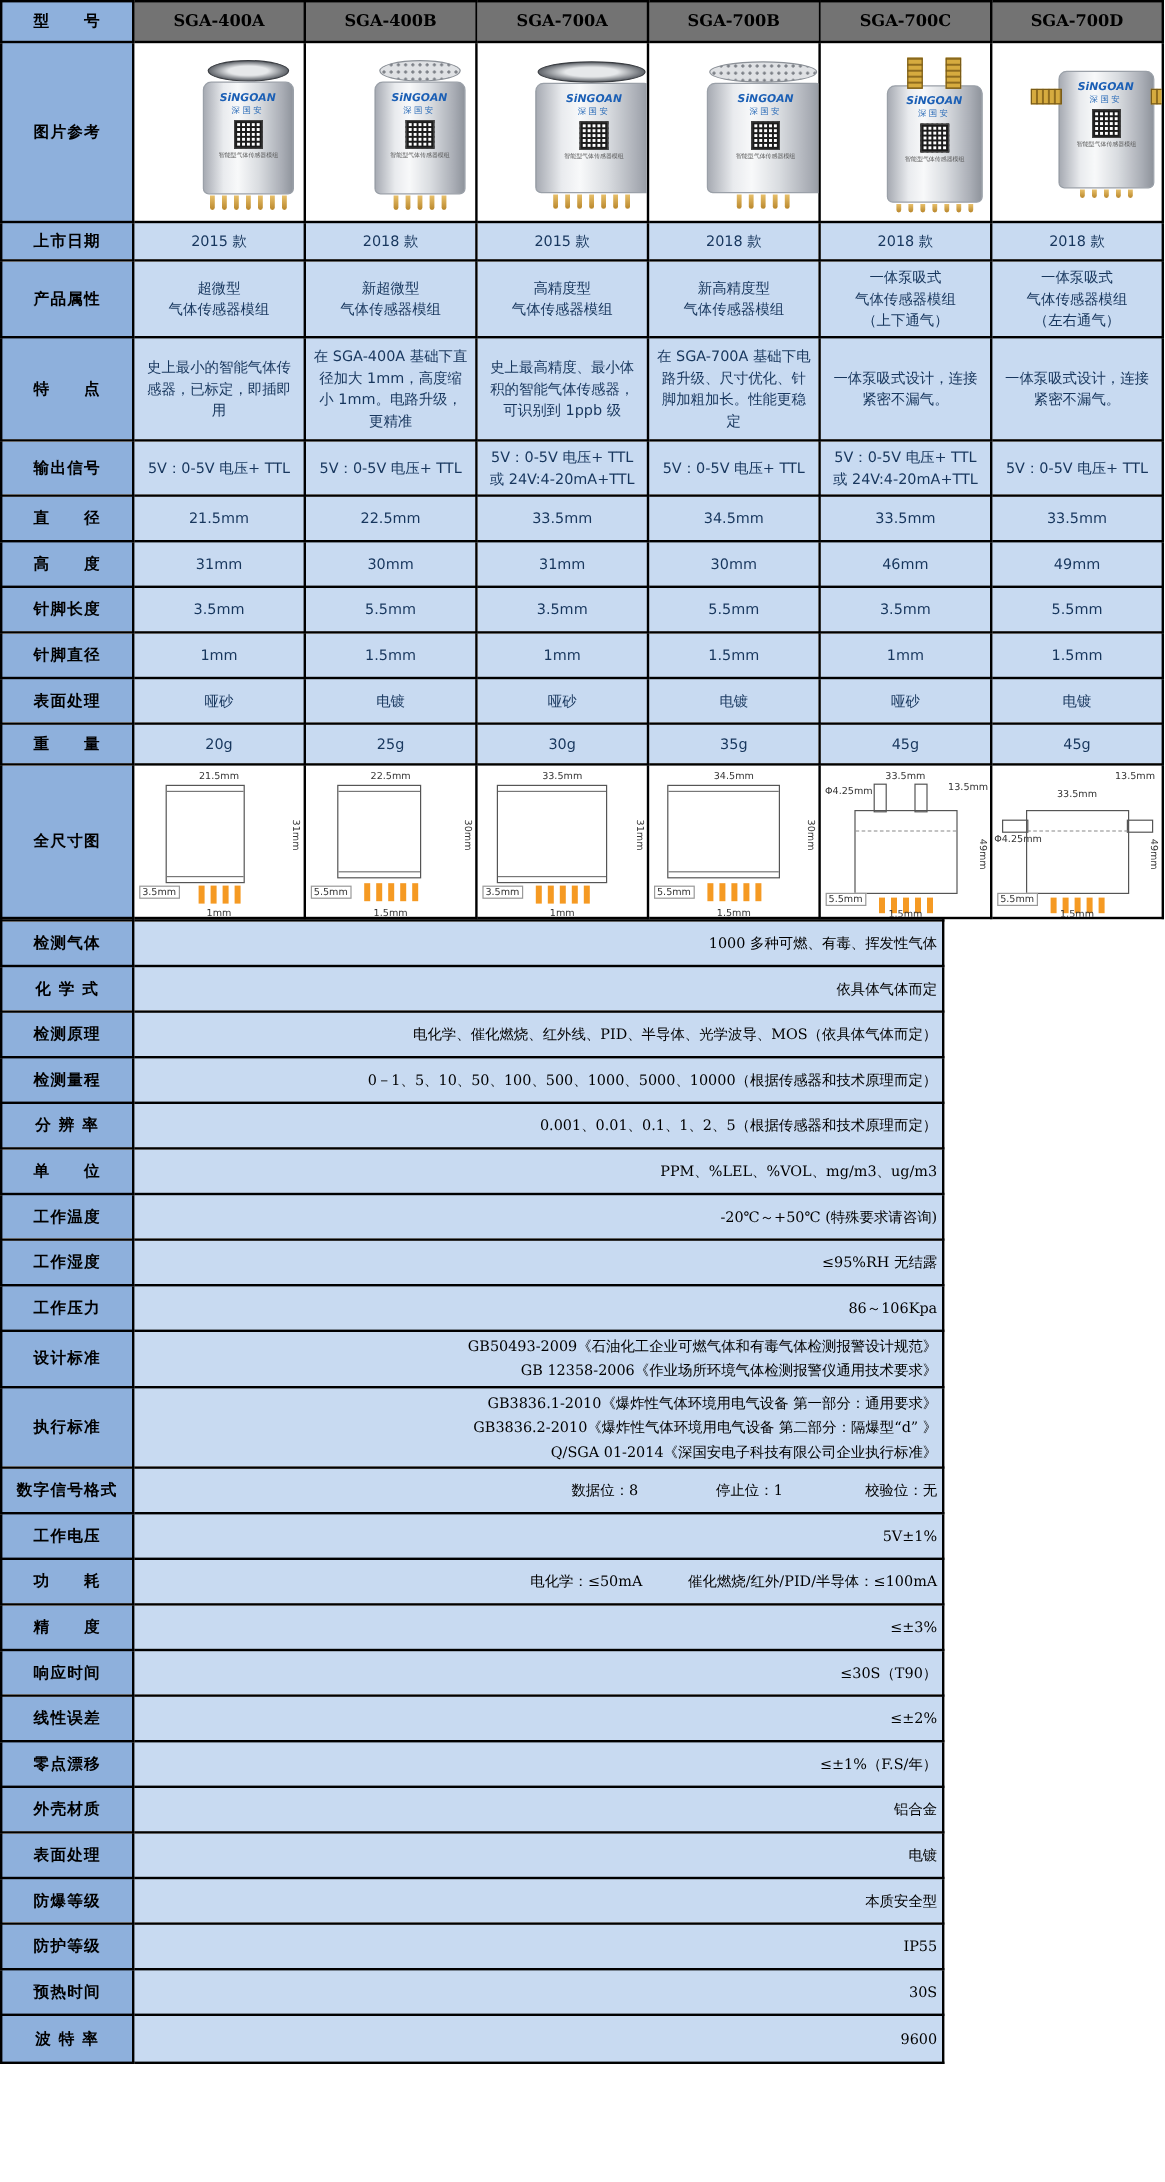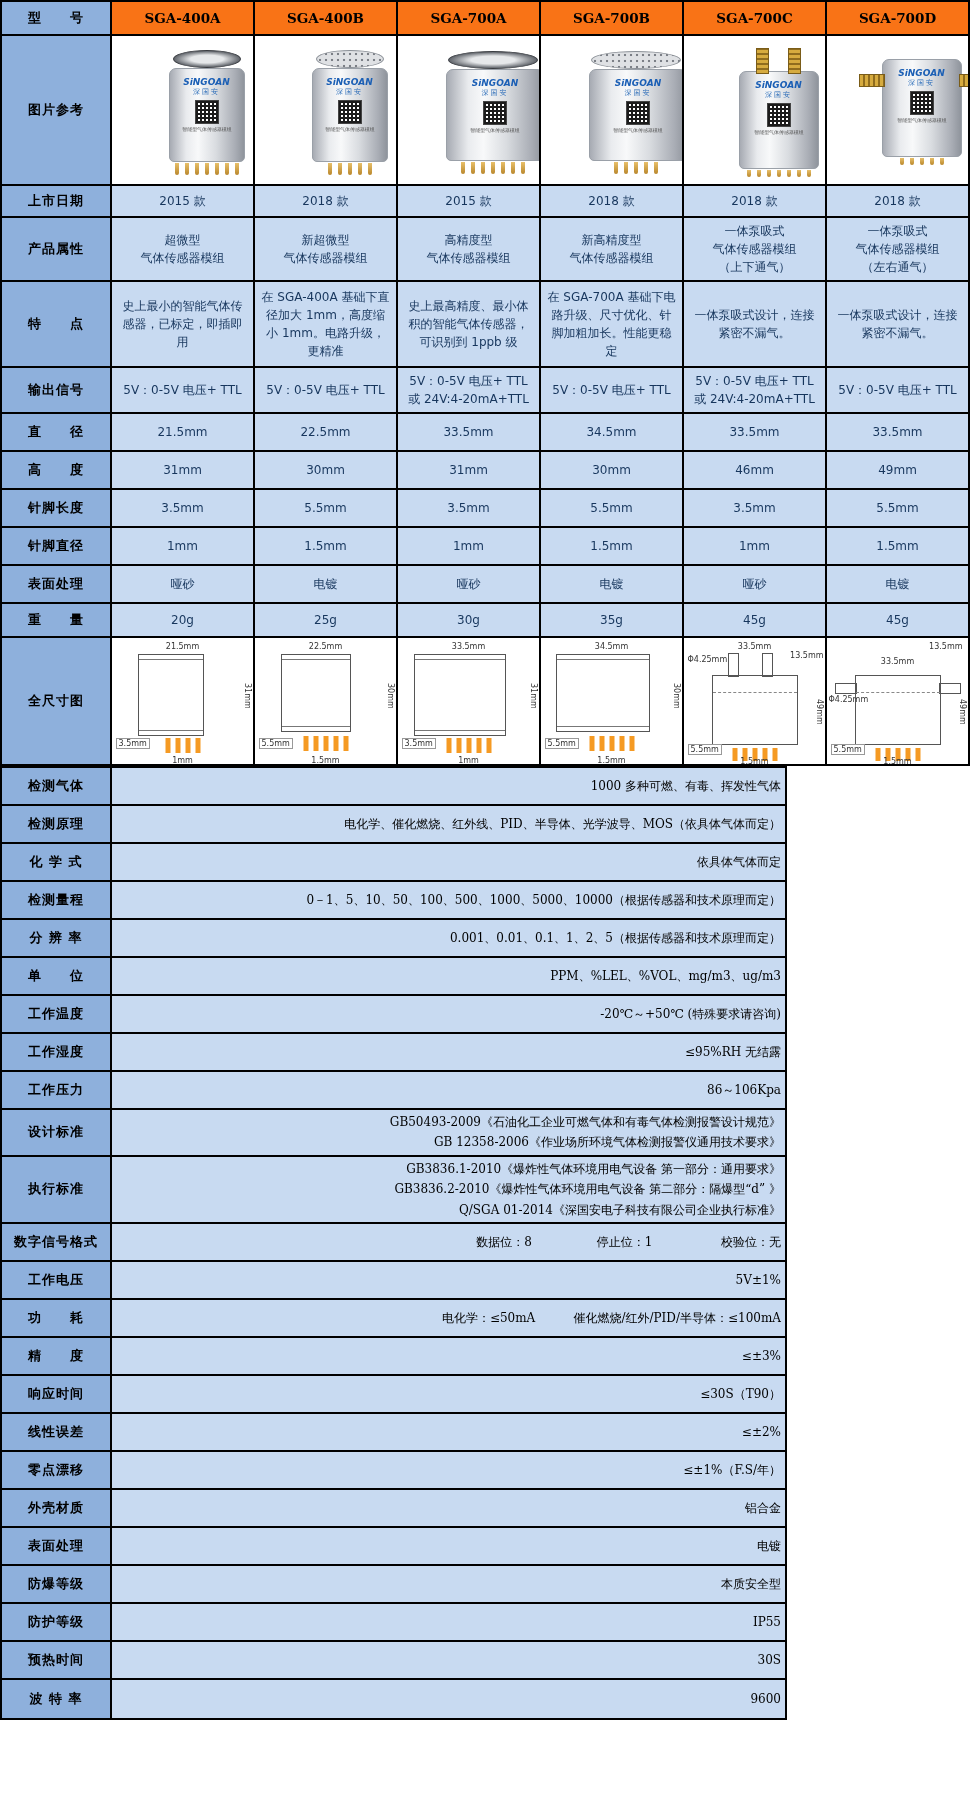--- a/index.html
+++ b/index.html
@@ -3,21 +3,21 @@
 <meta charset="utf-8">
 <style>
   html,body{margin:0;padding:0;background:#fff;}
   body{width:971px;font-family:"DejaVu Sans","Liberation Sans",sans-serif;color:#000;}
   table{border-collapse:collapse;table-layout:fixed;width:787px;}
   th,td{border:2px solid #000;overflow:hidden;vertical-align:middle;}
   col.c-label{width:110px;}
   col.c-data{width:143px;}
   .lab{background:#8EB0DC;font-weight:bold;font-size:13px;text-align:center;letter-spacing:1px;padding:2px;}
   .val{background:#C8DAF1;font-size:12px;color:#17365D;text-align:center;padding:2px 6px;white-space:pre-line;line-height:1.5;}
-  .model-th{background:#f97316;font-family:"DejaVu Serif","Liberation Serif",serif;font-weight:bold;font-size:13.5px;text-align:center;color:#000;}
+  .model-th{background:#737373;font-family:"DejaVu Serif","Liberation Serif",serif;font-weight:bold;font-size:13.5px;text-align:center;color:#000;}
   .white-cell{background:#fff;padding:0;text-align:center;}
   tr.r-models{height:34px;} tr.r-images{height:150px;} tr.r-date{height:32px;}
   tr.r-attr{height:64px;} tr.r-feat{height:86px;} tr.r-signal{height:46px;}
   tr.r-simple{height:38px;} tr.r-weight{height:34px;} tr.r-diagram{height:128px;}
   
   table.spec th{width:110px;}
   table.spec td{background:#C8DAF1;text-align:right;font-family:"DejaVu Serif","Liberation Serif",serif;
       font-size:12px;padding:2px 4px 2px 10px;white-space:pre-wrap;line-height:1.7;}
   tr.sp{height:38px;} tr.sp-2{height:46px;padding-left:21px;} tr.sp-3{height:64px;} tr.sp-last{height:40px;}
   
@@ -446,26 +446,26 @@
   <colgroup>
       <col class="c-label">
       <col>
     </colgroup>
   <tbody>
       <tr class="sp">
         <th class="lab">检测气体</th>
         <td>1000 多种可燃、有毒、挥发性气体</td>
       </tr>
   <tr class="sp">
+        <th class="lab">化 学 式</th>
+        <td>依具体气体而定</td>
+      </tr>
+  <tr class="sp">
         <th class="lab">检测原理</th>
         <td>电化学、催化燃烧、红外线、PID、半导体、光学波导、MOS（依具体气体而定）</td>
-      </tr>
-  <tr class="sp">
-        <th class="lab">化 学 式</th>
-        <td>依具体气体而定</td>
       </tr>
   <tr class="sp">
         <th class="lab">检测量程</th>
         <td>0－1、5、10、50、100、500、1000、5000、10000（根据传感器和技术原理而定）</td>
       </tr>
   <tr class="sp">
         <th class="lab">分 辨 率</th>
         <td>0.001、0.01、0.1、1、2、5（根据传感器和技术原理而定）</td>
       </tr>
   <tr class="sp">

